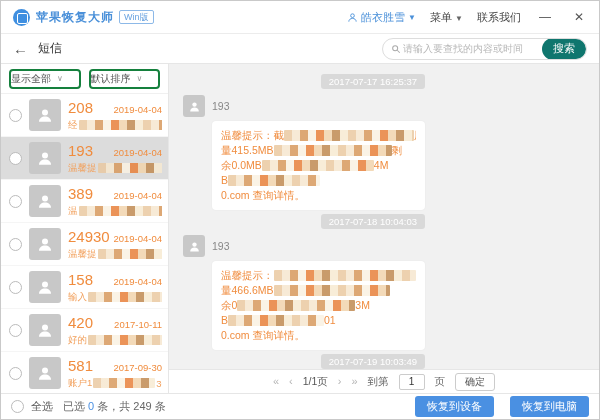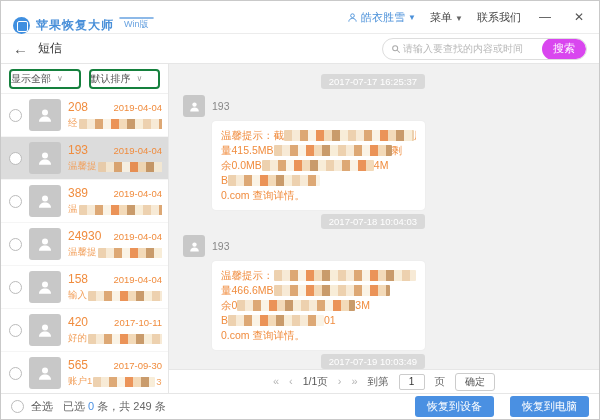--- a/index.html
+++ b/index.html
@@ -1,58 +1,58 @@
 <!DOCTYPE html>
 <html><head>
 <meta charset="utf-8">
 <style>
   * { margin:0; padding:0; box-sizing:border-box; }
   html,body { width:600px; height:420px; overflow:hidden; background:#fff;
     font-family:"Liberation Sans","DejaVu Sans",sans-serif; }
   .window { width:600px; height:420px; border:1px solid #c9c9c9; display:flex; flex-direction:column; background:#fff; }
 
   
-  .titlebar { height:28px; flex:0 0 28px; display:flex; padding:16px 10px; background:#fff; border-bottom:1px solid #ececec; }
+  .titlebar { height:28px; flex:0 0 28px; display:flex; align-items:center; padding:16px 10px; background:#fff; border-bottom:1px solid #ececec; }
   .logo { width:17px; height:17px; border-radius:50%; background:#3f8fe0; margin:0 6px 0 2px; position:relative; }
   .logo::after { content:""; position:absolute; left:4px; top:4px; width:9px; height:9px; border:1.5px solid #fff; border-radius:2px; }
   .app-title { color:#4a90d9; font-size:12px; font-weight:bold; letter-spacing:1px; }
   .ver-badge { margin-left:5px; font-size:9px; color:#6aa3e0; border:1px solid #8db9e8; border-radius:2px; padding:0 4px; line-height:12px; }
   .tb-right { margin-left:auto; display:flex; align-items:center; gap:14px; }
   .user-chip { display:flex; align-items:center; gap:3px; color:#4a90d9; font-size:11px; cursor:pointer; }
   .menu-item { color:#444; font-size:11px; cursor:pointer; }
   .caret { font-size:8px; }
   .caret.blue { color:#4a90d9; } .caret.gray { color:#666; }
   .win-btn { color:#555; font-size:12px; width:20px; text-align:center; cursor:pointer; }
 
   
   .toolbar { height:30px; flex:0 0 30px; display:flex; align-items:center; padding:0 12px; background:#fff; border-bottom:1px solid #e6e6e6; }
   .back-arrow { font-size:15px; color:#555; margin-right:10px; cursor:pointer; line-height:1; }
   .page-title { font-size:12px; color:#333; }
   .search-wrap { margin-left:auto; display:flex; align-items:center; height:22px; border:1px solid #ddd; border-radius:12px; overflow:hidden; background:#fff; width:205px; }
   .search-icon { margin:0 2px 0 8px; flex:0 0 auto; }
   .search-input { border:0; outline:0; flex:1; font-size:10px; color:#333; min-width:0; }
   .search-input::placeholder { color:#b9b9b9; }
-  .search-btn { flex:0 0 auto; background:#d946ef; color:#fff; font-size:11px; border:0; height:22px; padding:0 11px; border-radius:11px; cursor:pointer; }
+  .search-btn { flex:0 0 auto; background:#0f766e; color:#fff; font-size:11px; border:0; height:22px; padding:0 11px; border-radius:11px; cursor:pointer; }
 
   
   .main { flex:1; display:flex; min-height:0; }
 
   
   .left-panel { width:168px; flex:0 0 168px; border-right:1px solid #e6e6e6; display:flex; flex-direction:column; min-height:0; background:#fff; }
   .filter-row { height:30px; flex:0 0 30px; display:flex; align-items:center; gap:8px; padding:0 8px; border-bottom:1px solid #f0f0f0; }
   .dropdown { flex:1; height:20px; border:2px solid #15803d; border-radius:4px; display:flex; align-items:center; gap:6px; font-size:10px; color:#555; cursor:pointer; background:#fff; }
   .dd-caret { color:#999; font-size:8px; }
   .contact-list { flex:1; overflow:hidden; }
   .contact-row { height:43px; display:flex; align-items:center; padding:0 6px 0 8px; background:#fff; border-bottom:1px solid #f5f5f5; cursor:pointer; }
   .contact-row.selected { background:#dcdcdc; }
   .radio { width:13px; height:13px; border:1px solid #bbb; border-radius:50%; background:#fff; flex:0 0 13px; margin-right:7px; cursor:pointer; }
   .c-avatar { width:32px; height:32px; border-radius:3px; background:#c8c8c8; flex:0 0 32px; margin-right:7px; display:flex; align-items:center; justify-content:center; }
   .c-body { flex:1; min-width:0; }
   .c-top { display:flex; align-items:baseline; }
-  .c-num { color:#f08c3e; font-size:12px; }
+  .c-num { color:#f08c3e; font-size:15px; }
   .c-date { color:#f08c3e; font-size:9.5px; margin-left:auto; }
   .c-preview { margin-top:3px; font-size:9.5px; color:#f2a05c; white-space:nowrap; overflow:hidden; display:flex; align-items:center; gap:1px; }
 
   
   .blur-mosaic { display:inline-block; height:10px; border-radius:1px; opacity:.85; flex:0 0 auto;
     background-image:linear-gradient(90deg,#eac9a2 0 8px,#f6e7cf 8px 16px,#d89a5e 16px 24px,#faf2e2 24px 32px,#e8813c 32px 40px,#f2d4ad 40px 48px,#c08a52 48px 56px,#f7ead2 56px 64px);
     background-size:64px 100%; }
   .msg-line .blur-mosaic { height:11px; vertical-align:-2px; }
 
   
@@ -265,21 +265,21 @@
   <div class="contact-row">
     <span class="radio"></span>
     <div class="c-avatar">
       <svg width="18" height="18" viewBox="0 0 24 24">
                 <circle cx="12" cy="8.5" r="4" fill="#fff"></circle>
                 <path d="M4 21c0-4.4 3.6-7 8-7s8 2.6 8 7z" fill="#fff"></path>
               </svg>
     </div>
     <div class="c-body">
       <div class="c-top">
-        <span class="c-num">565</span>
+        <span class="c-num">581</span>
         <span class="c-date">2017-09-30</span>
       </div>
       <div class="c-preview">
         <span>账户1</span>
                 <span class="blur-mosaic" style="width: 62px;"></span>
                 <span>30</span>
       </div>
     </div>
   </div>
 

